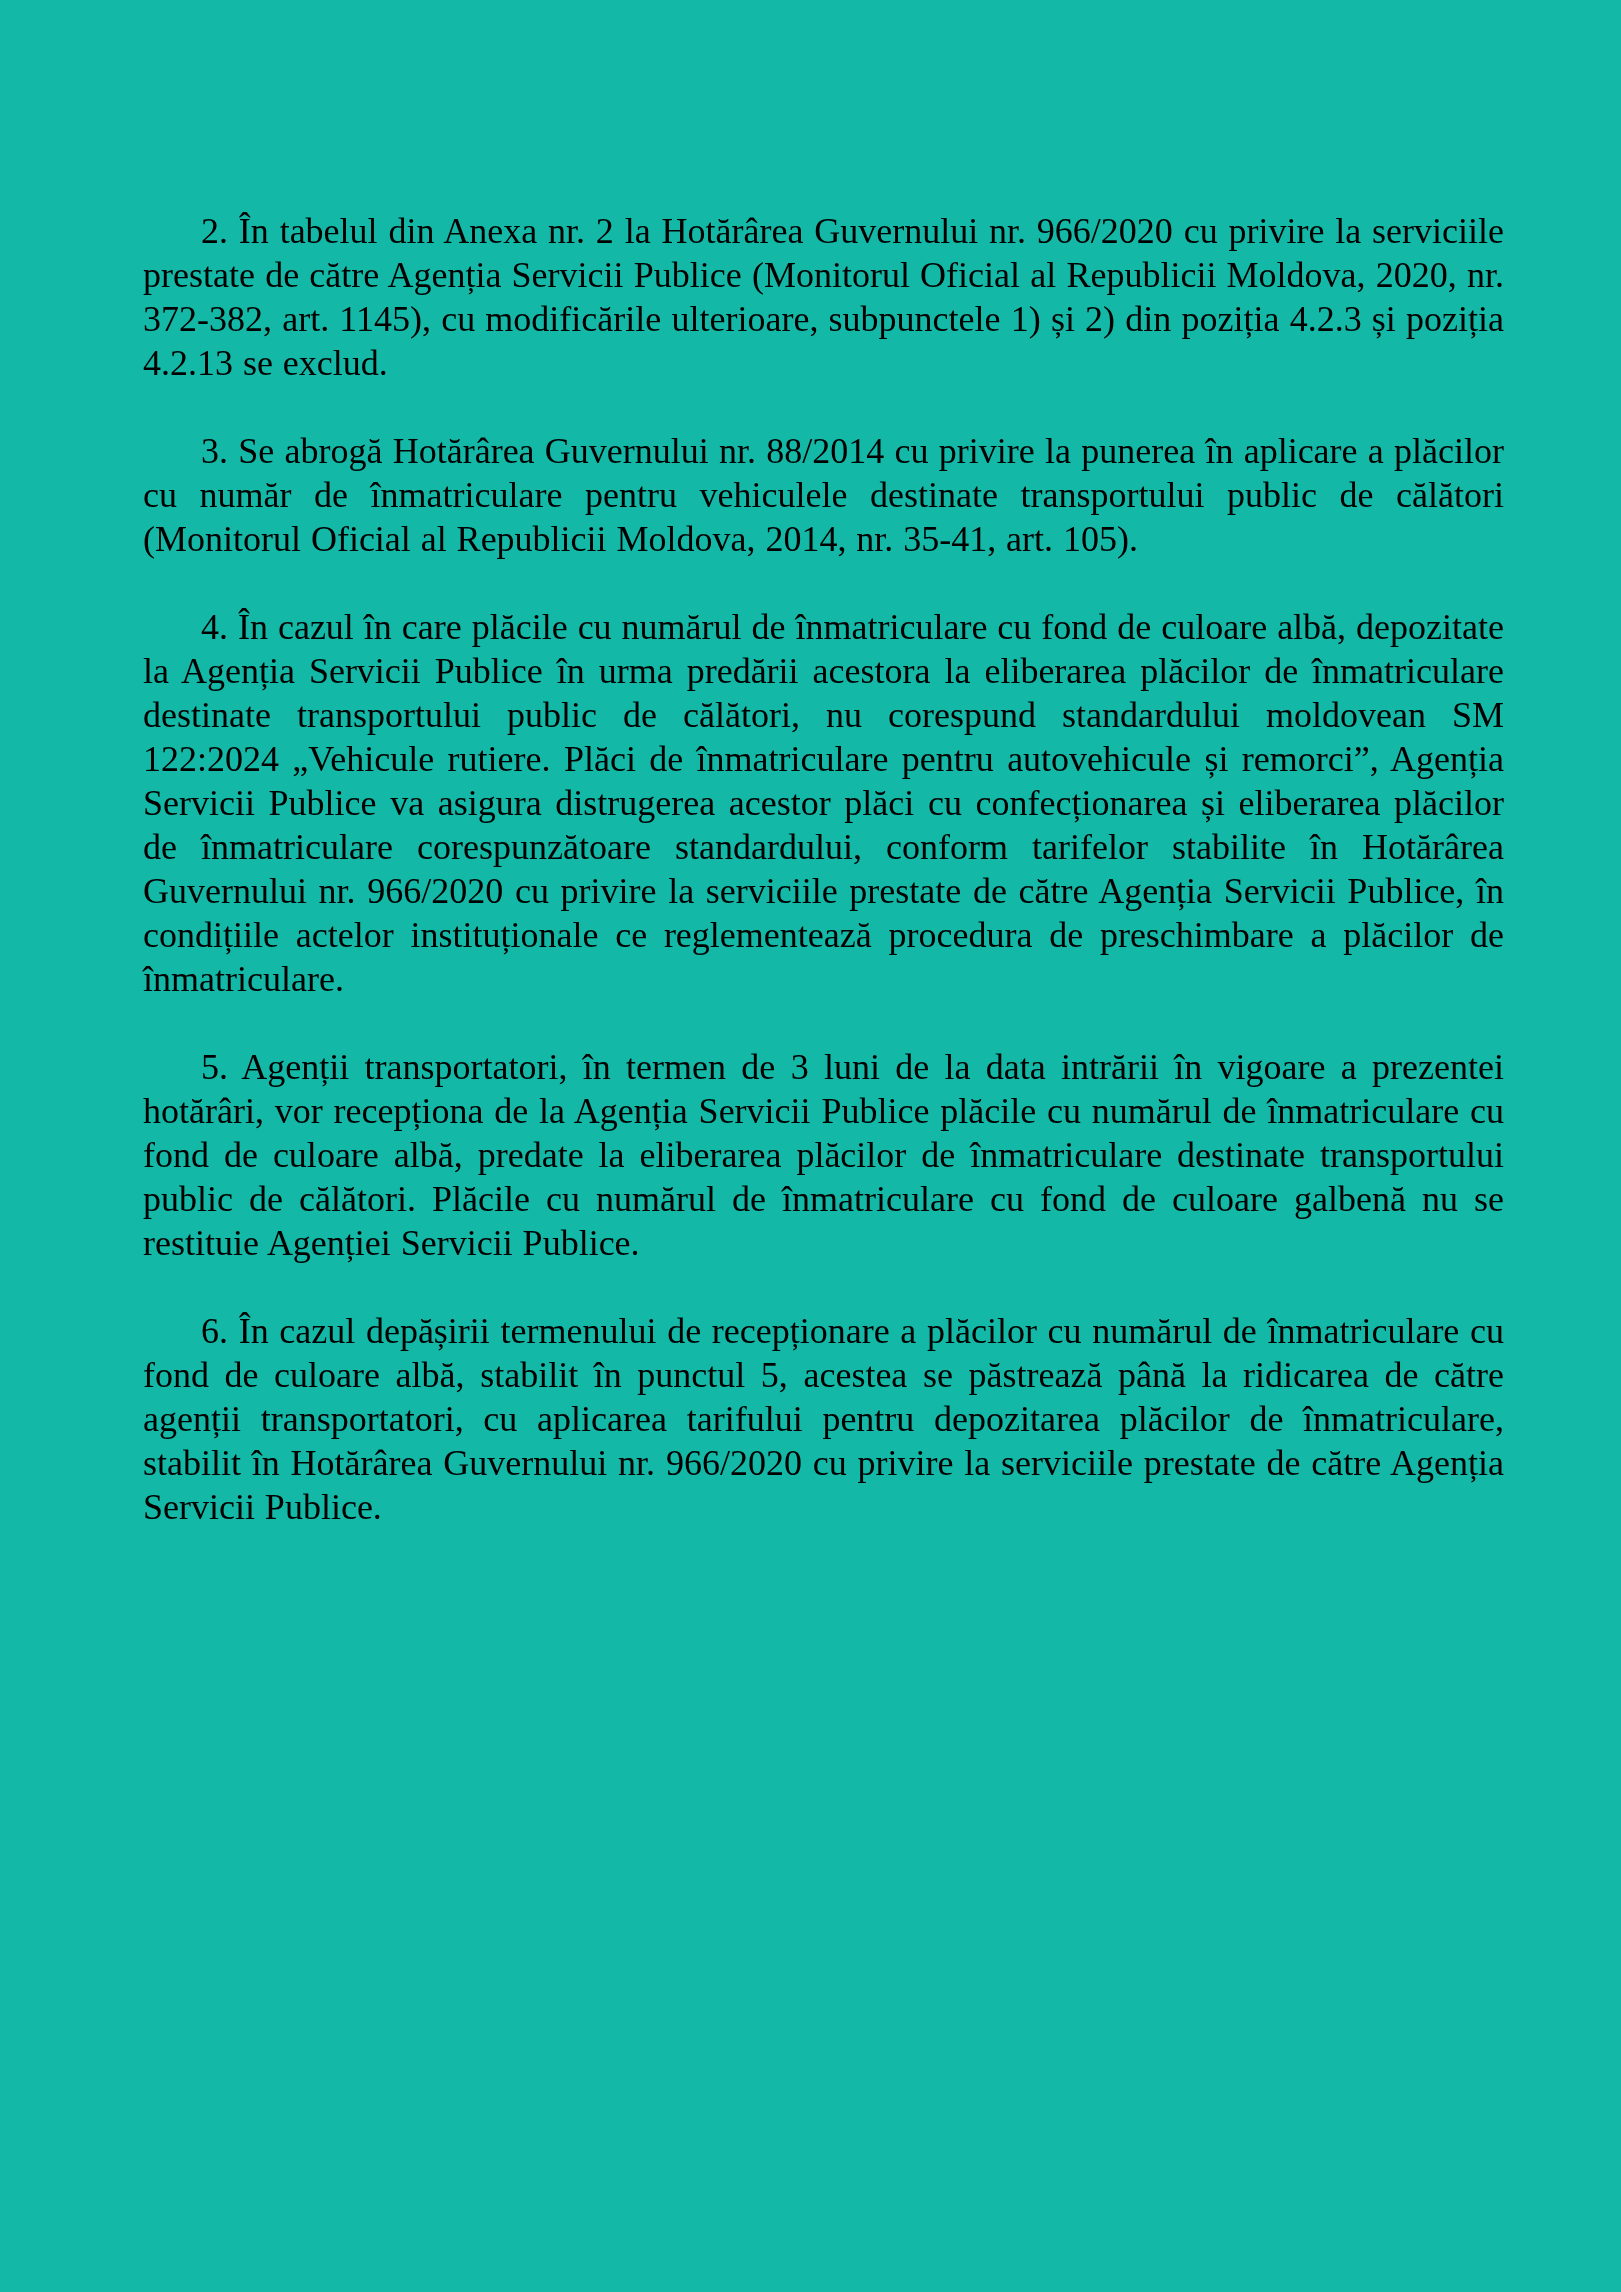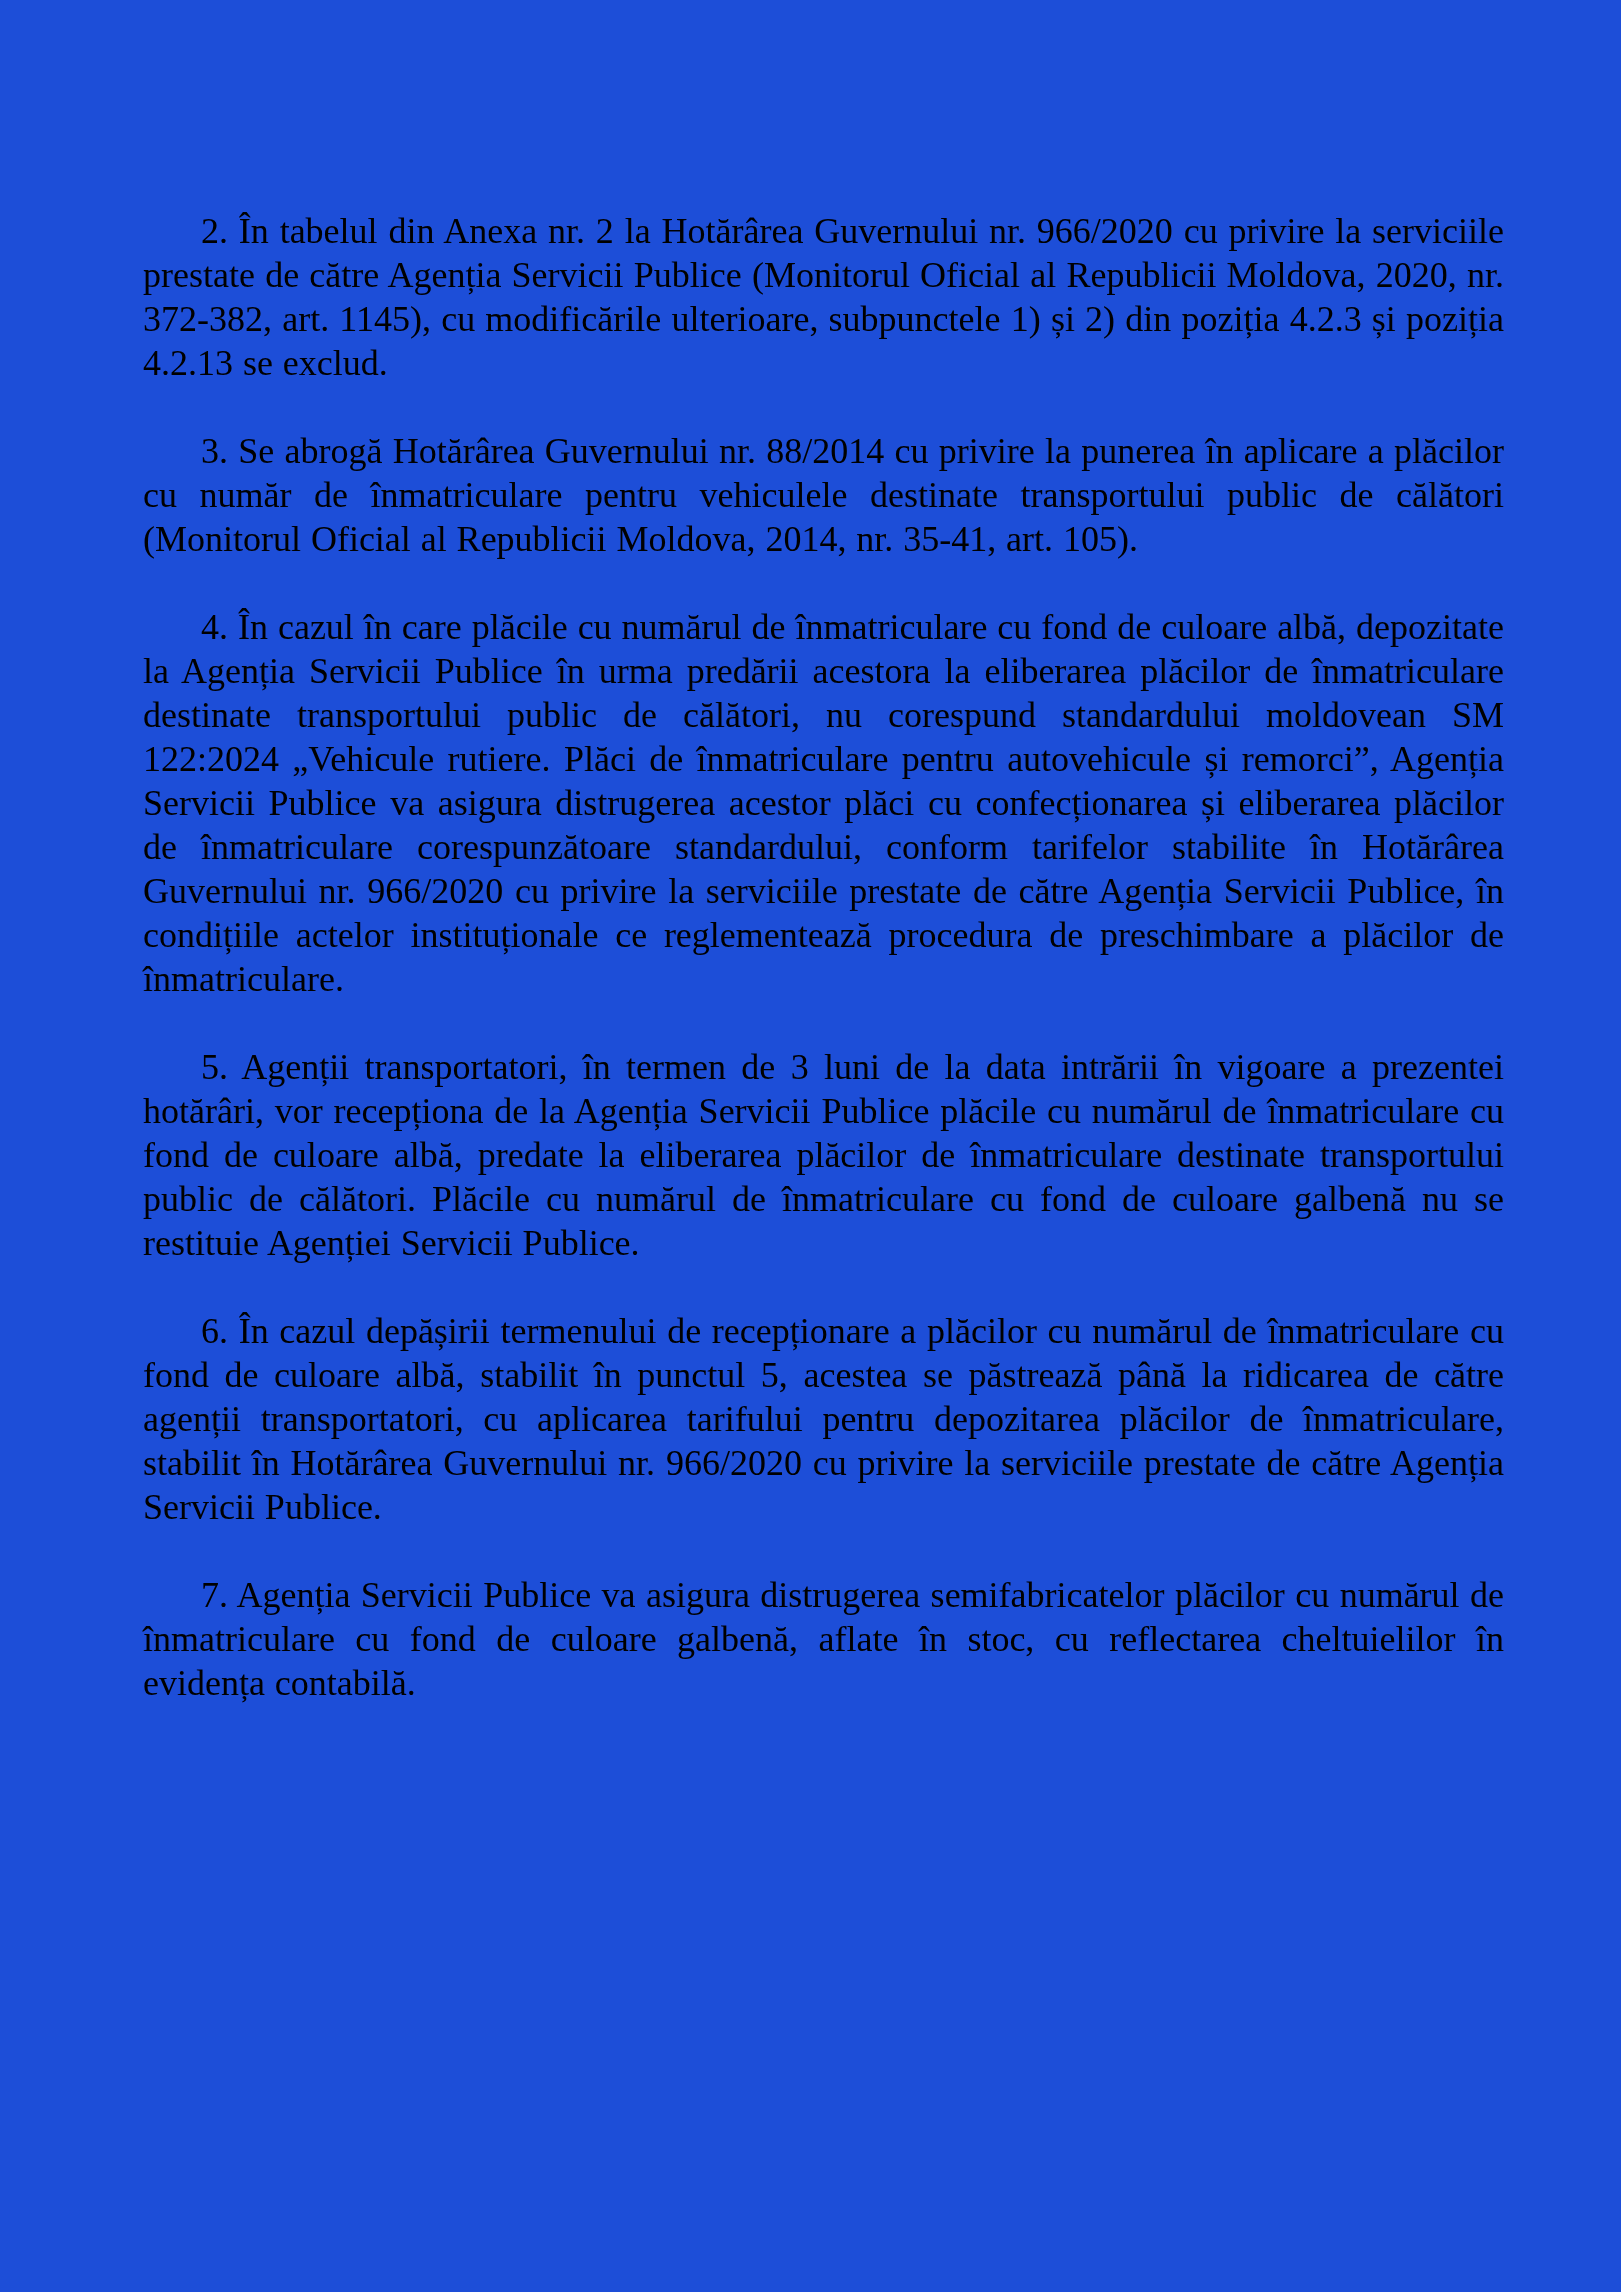--- a/index.html
+++ b/index.html
@@ -4,21 +4,21 @@
 <style>
   html, body {
     margin: 0;
     padding: 0;
     background: #ffffff;
   }
   .page {
     position: relative;
     width: 1621px;
     height: 2293px;
-    background: #1d4ed8;
+    background: #14b8a6;
     overflow: hidden;
   }
   .doc-body {
     position: absolute;
     top: 209px;
     left: 143px;
     width: 1361px;
     color: #000000;
     font-family: "Liberation Serif", "DejaVu Serif", serif;
     font-size: 36px;
@@ -34,16 +34,15 @@
 </head>
 <body>
 
 <div class="page">
   <div class="doc-body">
     <p class="para">2. În tabelul din Anexa nr. 2 la Hotărârea Guvernului nr. 966/2020 cu privire la serviciile prestate de către Agenția Servicii Publice (Monitorul Oficial al Republicii Moldova, 2020, nr. 372-382, art. 1145), cu modificările ulterioare, subpunctele 1) și 2) din poziția 4.2.3 și poziția 4.2.13 se exclud.</p>
     <p class="para">3. Se abrogă Hotărârea Guvernului nr. 88/2014 cu privire la punerea în aplicare a plăcilor cu număr de înmatriculare pentru vehiculele destinate transportului public de călători (Monitorul Oficial al Republicii Moldova, 2014, nr. 35-41, art. 105).</p>
     <p class="para">4. În cazul în care plăcile cu numărul de înmatriculare cu fond de culoare albă, depozitate la Agenția Servicii Publice în urma predării acestora la eliberarea plăcilor de înmatriculare destinate transportului public de călători, nu corespund standardului moldovean SM 122:2024 „Vehicule rutiere. Plăci de înmatriculare pentru autovehicule și remorci”, Agenția Servicii Publice va asigura distrugerea acestor plăci cu confecționarea și eliberarea plăcilor de înmatriculare corespunzătoare standardului, conform tarifelor stabilite în Hotărârea Guvernului nr. 966/2020 cu privire la serviciile prestate de către Agenția Servicii Publice, în condițiile actelor instituționale ce reglementează procedura de preschimbare a plăcilor de înmatriculare.</p>
     <p class="para">5. Agenții transportatori, în termen de 3 luni de la data intrării în vigoare a prezentei hotărâri, vor recepționa de la Agenția Servicii Publice plăcile cu numărul de înmatriculare cu fond de culoare albă, predate la eliberarea plăcilor de înmatriculare destinate transportului public de călători. Plăcile cu numărul de înmatriculare cu fond de culoare galbenă nu se restituie Agenției Servicii Publice.</p>
     <p class="para">6. În cazul depășirii termenului de recepționare a plăcilor cu numărul de înmatriculare cu fond de culoare albă, stabilit în punctul 5, acestea se păstrează până la ridicarea de către agenții transportatori, cu aplicarea tarifului pentru depozitarea plăcilor de înmatriculare, stabilit în Hotărârea Guvernului nr. 966/2020 cu privire la serviciile prestate de către Agenția Servicii Publice.</p>
-    <p class="para">7. Agenția Servicii Publice va asigura distrugerea semifabricatelor plăcilor cu numărul de înmatriculare cu fond de culoare galbenă, aflate în stoc, cu reflectarea cheltuielilor în evidența contabilă.</p>
   </div>
 </div>
 
 
 </body></html>

